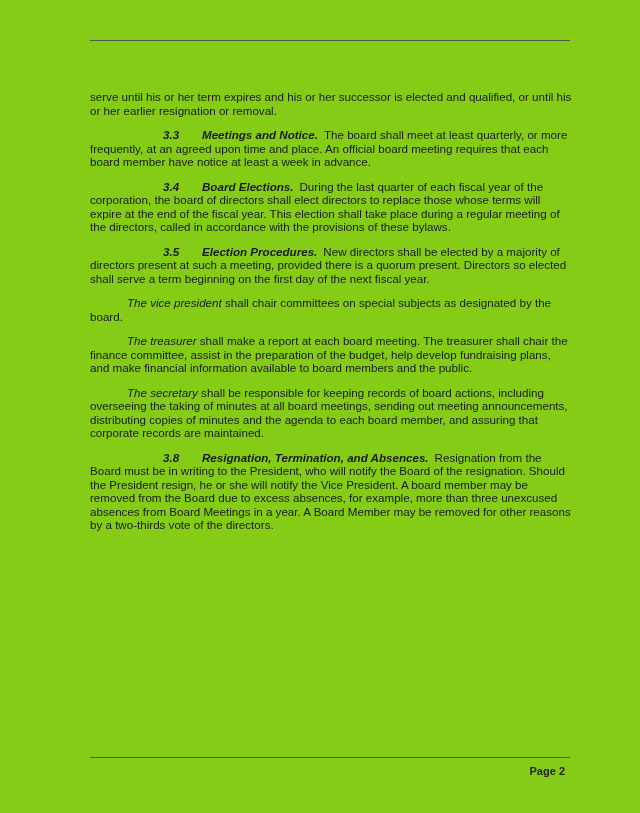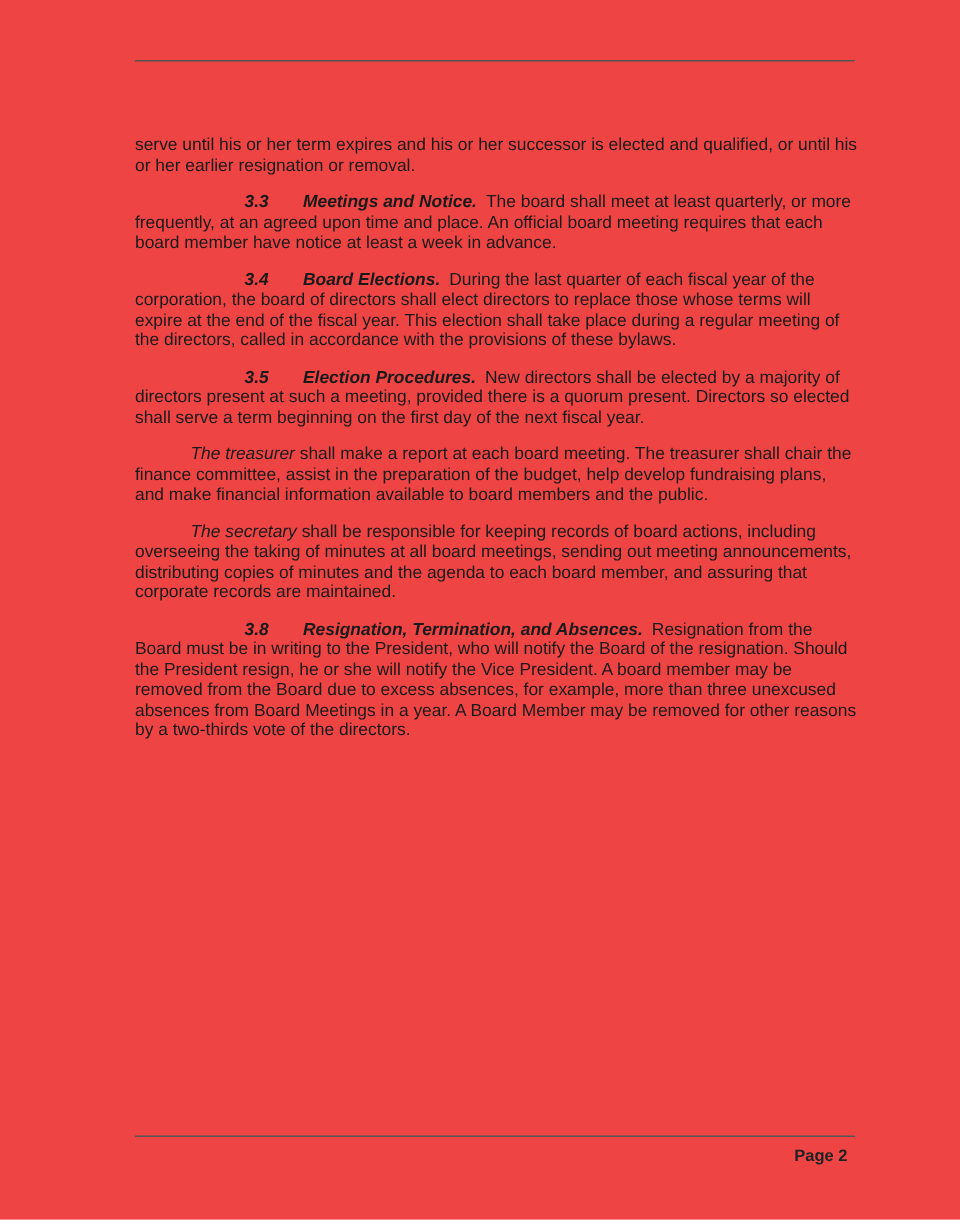--- a/index.html
+++ b/index.html
@@ -1,17 +1,17 @@
 <!DOCTYPE html>
 <html><head>
 <meta charset="utf-8">
 <style>
   html, body { margin: 0; padding: 0; background: #ffffff; }
   body { width: 640px; height: 813px; position: relative; overflow: hidden; }
-  .page { position: absolute; left: 0; top: 0; width: 640px; height: 813px; background: #ef4444; }
+  .page { position: absolute; left: 0; top: 0; width: 640px; height: 813px; background: #84cc16; }
   .rule { position: absolute; left: 90px; width: 480px; height: 0; border-top: 1.3px solid #555; }
   .rule.top { top: 40px; }
   .rule.bottom { top: 757px; }
   .body-text {
     position: absolute; left: 90px; top: 90px; width: 482px;
     font-family: "Liberation Sans", sans-serif;
     font-size: 11.6px; line-height: 13.5px; color: #1a1a1a;
   }
   .para { margin: 0 0 11px 0; }
   .para.indent { text-indent: 37px; }
@@ -42,20 +42,23 @@
       <span class="secnum">3.4</span><span class="heading">Board Elections.</span><span class="gap"></span><span>During the last quarter of each fiscal year of the corporation, the board of directors shall elect directors to replace those whose terms will expire at the end of the fiscal year. This election shall take place during a regular meeting of the directors, called in accordance with the provisions of these bylaws.</span>
     </p>
 
     <p class="para indent">
       <span class="secnum">3.5</span><span class="heading">Election Procedures.</span><span class="gap"></span><span>New directors shall be elected by a majority of directors present at such a meeting, provided there is a quorum present. Directors so elected shall serve a term beginning on the first day of the next fiscal year.</span>
     </p>
 
 
 
 
+    <p class="para indent">
+      <span class="role">The vice president</span><span> shall chair committees on special subjects as designated by the board.</span>
+    </p>
 
     <p class="para indent">
       <span class="role">The treasurer</span><span> shall make a report at each board meeting. The treasurer shall chair the finance committee, assist in the preparation of the budget, help develop fundraising plans, and make financial information available to board members and the public.</span>
     </p>
 
     <p class="para indent">
       <span class="role">The secretary</span><span> shall be responsible for keeping records of board actions, including overseeing the taking of minutes at all board meetings, sending out meeting announcements, distributing copies of minutes and the agenda to each board member, and assuring that corporate records are maintained.</span>
     </p>
 
     <p class="para indent">

